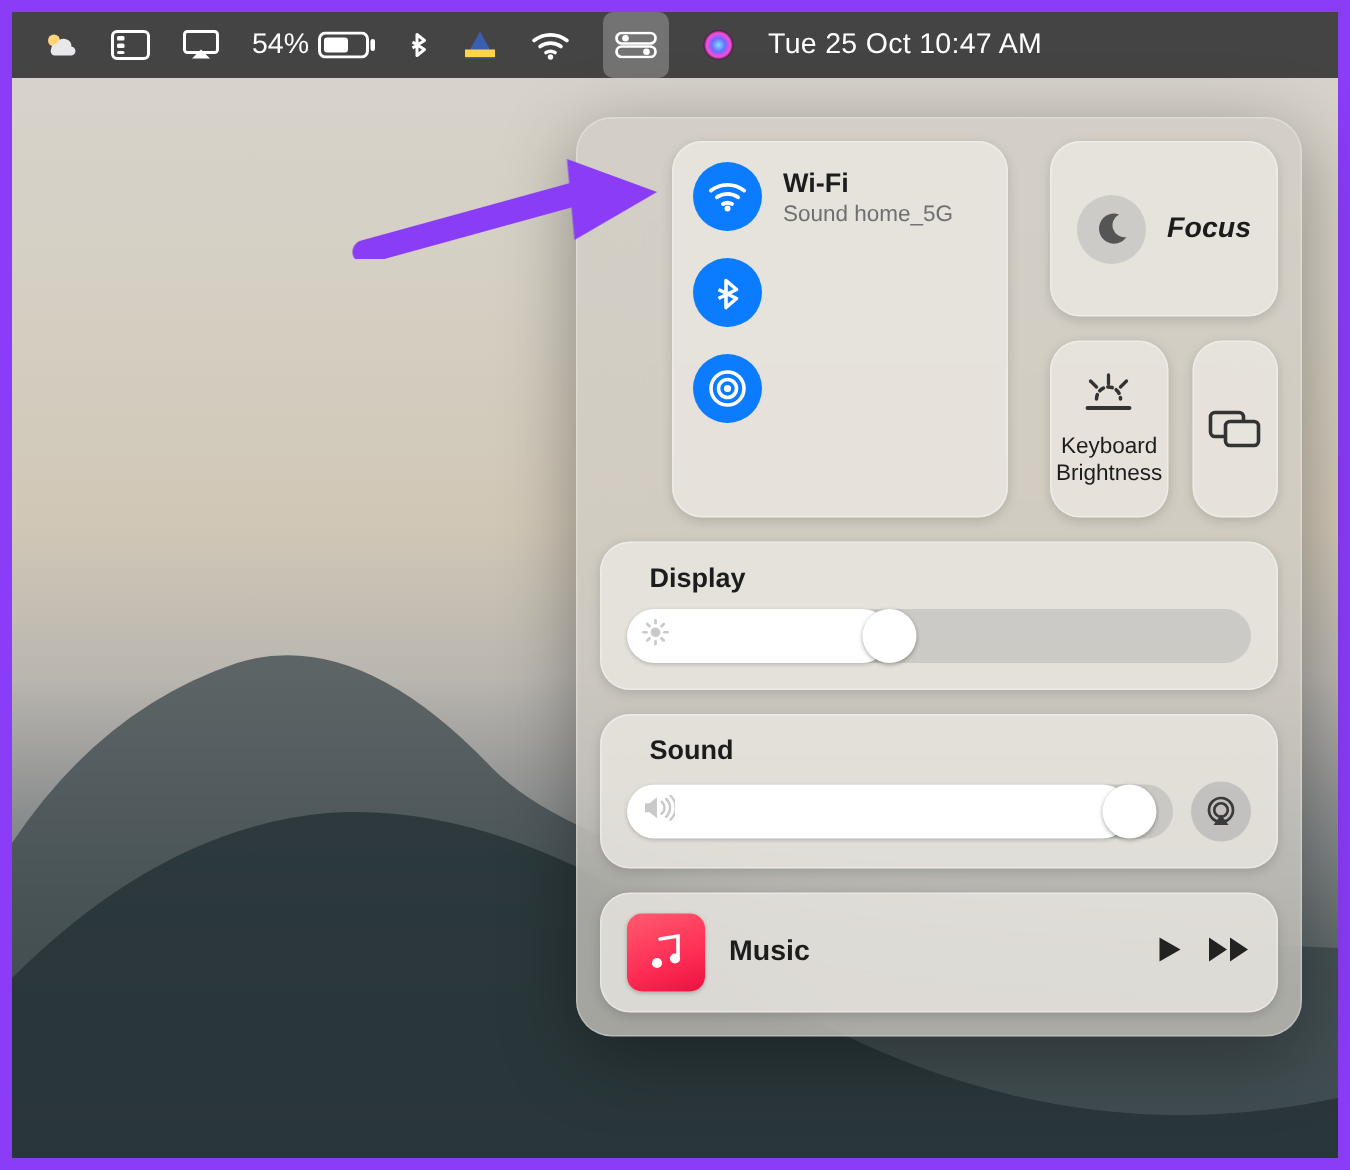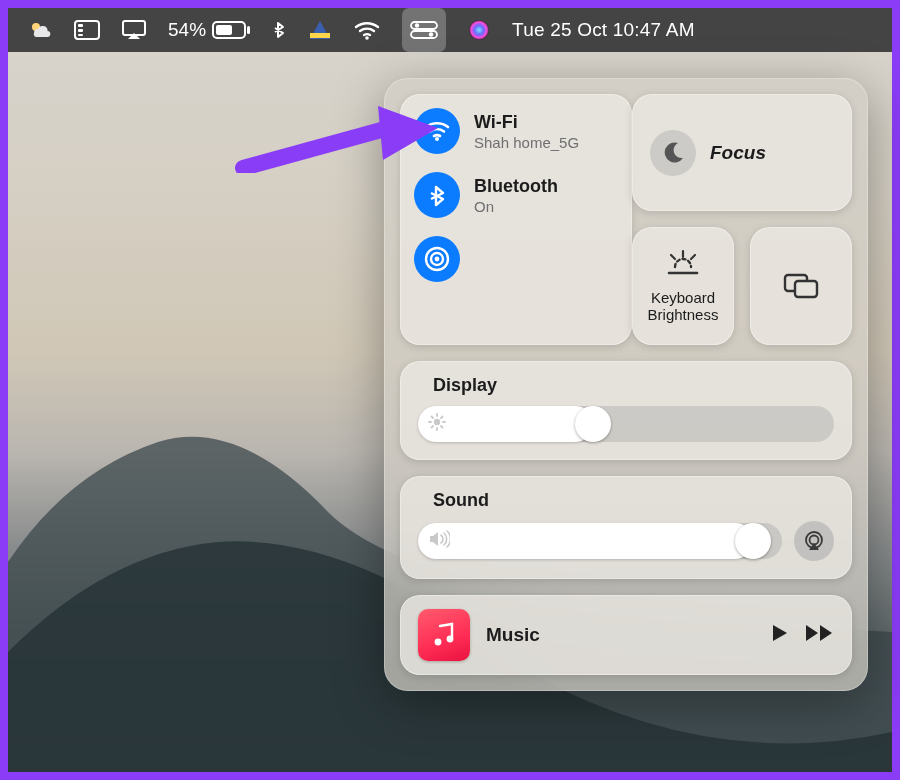--- a/index.html
+++ b/index.html
@@ -48,21 +48,21 @@
     position: absolute;
     top: 70px; right: 24px;
     width: 484px;
     padding: 16px;
     border-radius: 24px;
     background: rgba(210,206,198,0.73);
     backdrop-filter: blur(20px);
     box-shadow: 0 12px 50px rgba(0,0,0,0.35), inset 0 0 0 1px rgba(255,255,255,0.25);
     display: flex; flex-direction: column; gap: 16px;
   }
-  .row { display: flex; gap: 0; }
+  .row { display: flex; gap: 28px; margin-left: 48px; }
   .card {
     background: rgba(235,232,226,0.78);
     border-radius: 20px;
     box-shadow: 0 2px 8px rgba(0,0,0,0.15), inset 0 0 0 1px rgba(255,255,255,0.35);
   }
 
   
   .conn {
     width: 232px;
     padding: 14px 14px;
@@ -253,32 +253,28 @@
           <div class="cir">
             <svg width="26" height="22" viewBox="0 0 26 22">
                 <path d="M2 7a18 18 0 0 1 22 0" stroke="#fff" stroke-width="2.6" fill="none" stroke-linecap="round"></path>
                 <path d="M6 11.5a12 12 0 0 1 14 0" stroke="#fff" stroke-width="2.6" fill="none" stroke-linecap="round"></path>
                 <path d="M10 16a6 6 0 0 1 6 0" stroke="#fff" stroke-width="2.6" fill="none" stroke-linecap="round"></path>
                 <circle cx="13" cy="19" r="2" fill="#fff"></circle>
               </svg>
           </div>
           <div class="conn-text">
             <div class="t">Wi-Fi</div>
-            <div class="s">Shah home_5G</div>
+            <div class="s">Sound home_5G</div>
           </div>
         </div>
         <div class="conn-item">
           <div class="cir">
             <svg width="18" height="28" viewBox="0 0 18 28">
                 <path d="M3 8l12 6-7 6V2l7 6-12 6" fill="none" stroke="#fff" stroke-width="2.4" stroke-linejoin="round" transform="translate(0 4)"></path>
               </svg>
-          </div>
-          <div class="conn-text">
-            <div class="t">Bluetooth</div>
-            <div class="s">On</div>
           </div>
         </div>
         <div class="conn-item">
           <div class="cir">
             <svg width="30" height="30" viewBox="0 0 30 30">
                 <circle cx="15" cy="15" r="11" fill="none" stroke="#fff" stroke-width="2.4"></circle>
                 <circle cx="15" cy="15" r="6" fill="none" stroke="#fff" stroke-width="2.4"></circle>
                 <circle cx="15" cy="15" r="2.4" fill="#fff"></circle>
               </svg>
           </div>

